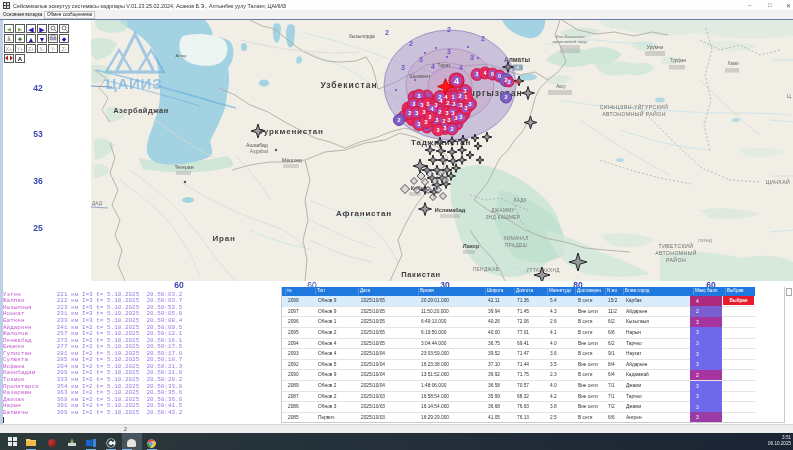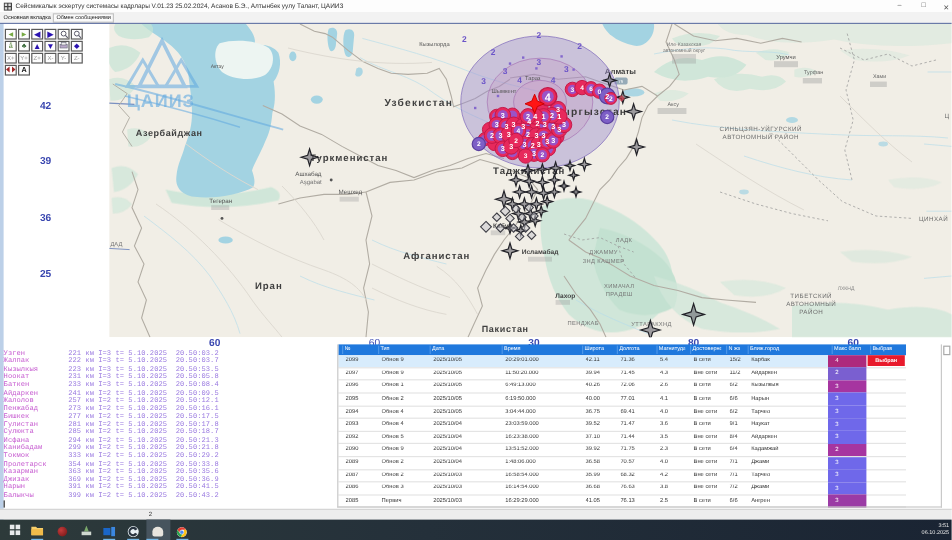--- a/index.html
+++ b/index.html
@@ -53,21 +53,21 @@
     <div style="position:absolute;left:15px;top:44px;width:10px;height:9px;background:#fdfdfd;border:1px solid #5a5a5a;font-size:6px;line-height:9px;text-align:center;color:#888;"><span style="font-size:5px;color:#999">Y+</span></div>
     <div style="position:absolute;left:26px;top:44px;width:10px;height:9px;background:#fdfdfd;border:1px solid #5a5a5a;font-size:6px;line-height:9px;text-align:center;color:#888;"><span style="font-size:5px;color:#999">Z+</span></div>
     <div style="position:absolute;left:37px;top:44px;width:10px;height:9px;background:#fdfdfd;border:1px solid #5a5a5a;font-size:6px;line-height:9px;text-align:center;color:#888;"><span style="font-size:5px;color:#999">X-</span></div>
     <div style="position:absolute;left:48px;top:44px;width:10px;height:9px;background:#fdfdfd;border:1px solid #5a5a5a;font-size:6px;line-height:9px;text-align:center;color:#888;"><span style="font-size:5px;color:#999">Y-</span></div>
     <div style="position:absolute;left:59px;top:44px;width:10px;height:9px;background:#fdfdfd;border:1px solid #5a5a5a;font-size:6px;line-height:9px;text-align:center;color:#888;"><span style="font-size:5px;color:#999">Z-</span></div>
     <div style="position:absolute;left:4px;top:54px;width:10px;height:9px;background:#fdfdfd;border:1px solid #5a5a5a;font-size:6px;line-height:9px;text-align:center;color:#888;"><svg width="8" height="6" viewBox="0 0 8 6">
         <path d="M0,3 L3,0.5 L3,5.5 Z M8,3 L5,0.5 L5,5.5 Z" fill="#a22828"></path>
       </svg></div>
     <div style="position:absolute;left:15px;top:54px;width:10px;height:9px;background:#fdfdfd;border:1px solid #5a5a5a;font-size:6px;line-height:9px;text-align:center;color:#888;"><b style="color:#111;font-size:6px">A</b></div>
 <div style="position:absolute;left:28px;top:83px;width:20px;text-align:center;font-size:8.5px;font-weight:bold;color:#3a47b0;">42</div>
-    <div style="position:absolute;left:28px;top:129px;width:20px;text-align:center;font-size:8.5px;font-weight:bold;color:#3a47b0;">39</div>
+    <div style="position:absolute;left:28px;top:129px;width:20px;text-align:center;font-size:8.5px;font-weight:bold;color:#3a47b0;">53</div>
     <div style="position:absolute;left:28px;top:176px;width:20px;text-align:center;font-size:8.5px;font-weight:bold;color:#3a47b0;">36</div>
     <div style="position:absolute;left:28px;top:223px;width:20px;text-align:center;font-size:8.5px;font-weight:bold;color:#3a47b0;">25</div>
     <div style="position:absolute;left:169px;top:280px;width:20px;text-align:center;font-size:8.5px;font-weight:bold;color:#3a47b0;">60</div>
     <div style="position:absolute;left:302px;top:280px;width:20px;text-align:center;font-size:8.5px;font-weight:normal;color:#3a47b0;">60</div>
     <div style="position:absolute;left:435px;top:280px;width:20px;text-align:center;font-size:8.5px;font-weight:bold;color:#3a47b0;">30</div>
     <div style="position:absolute;left:568px;top:280px;width:20px;text-align:center;font-size:8.5px;font-weight:bold;color:#3a47b0;">80</div>
     <div style="position:absolute;left:701px;top:280px;width:20px;text-align:center;font-size:8.5px;font-weight:bold;color:#3a47b0;">60</div>
 <svg style="position:absolute;left:91px;top:20px" width="702" height="261" viewBox="91 20 702 261">
       <rect x="91" y="20" width="702" height="261" fill="#f1eee6"></rect>
       <g fill="#c3e4d4" opacity="0.72" stroke="none">

